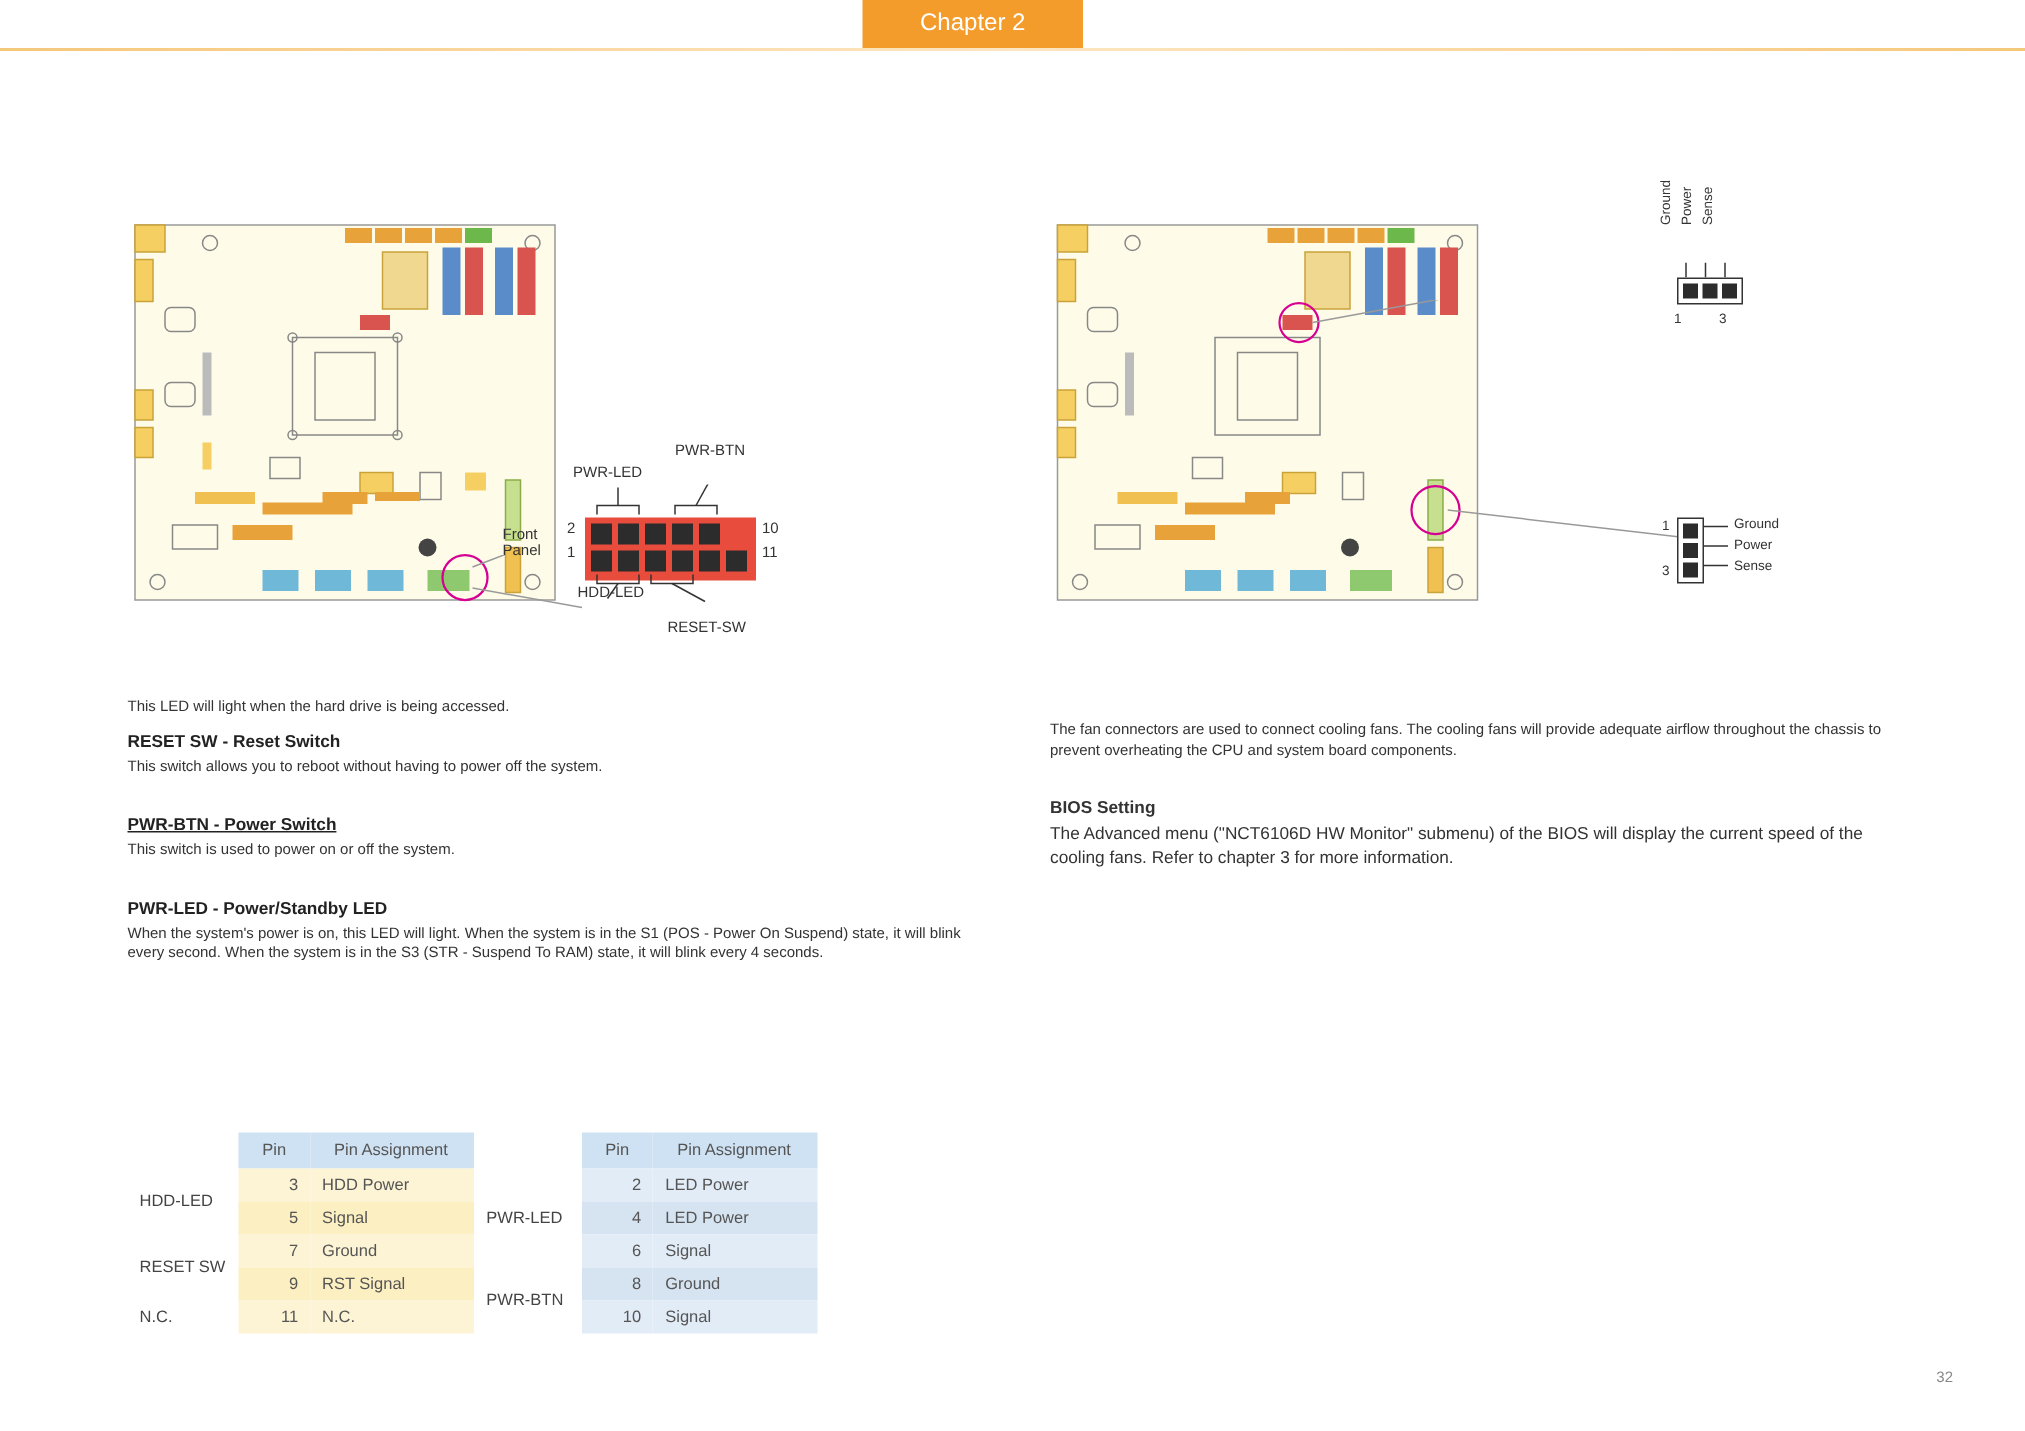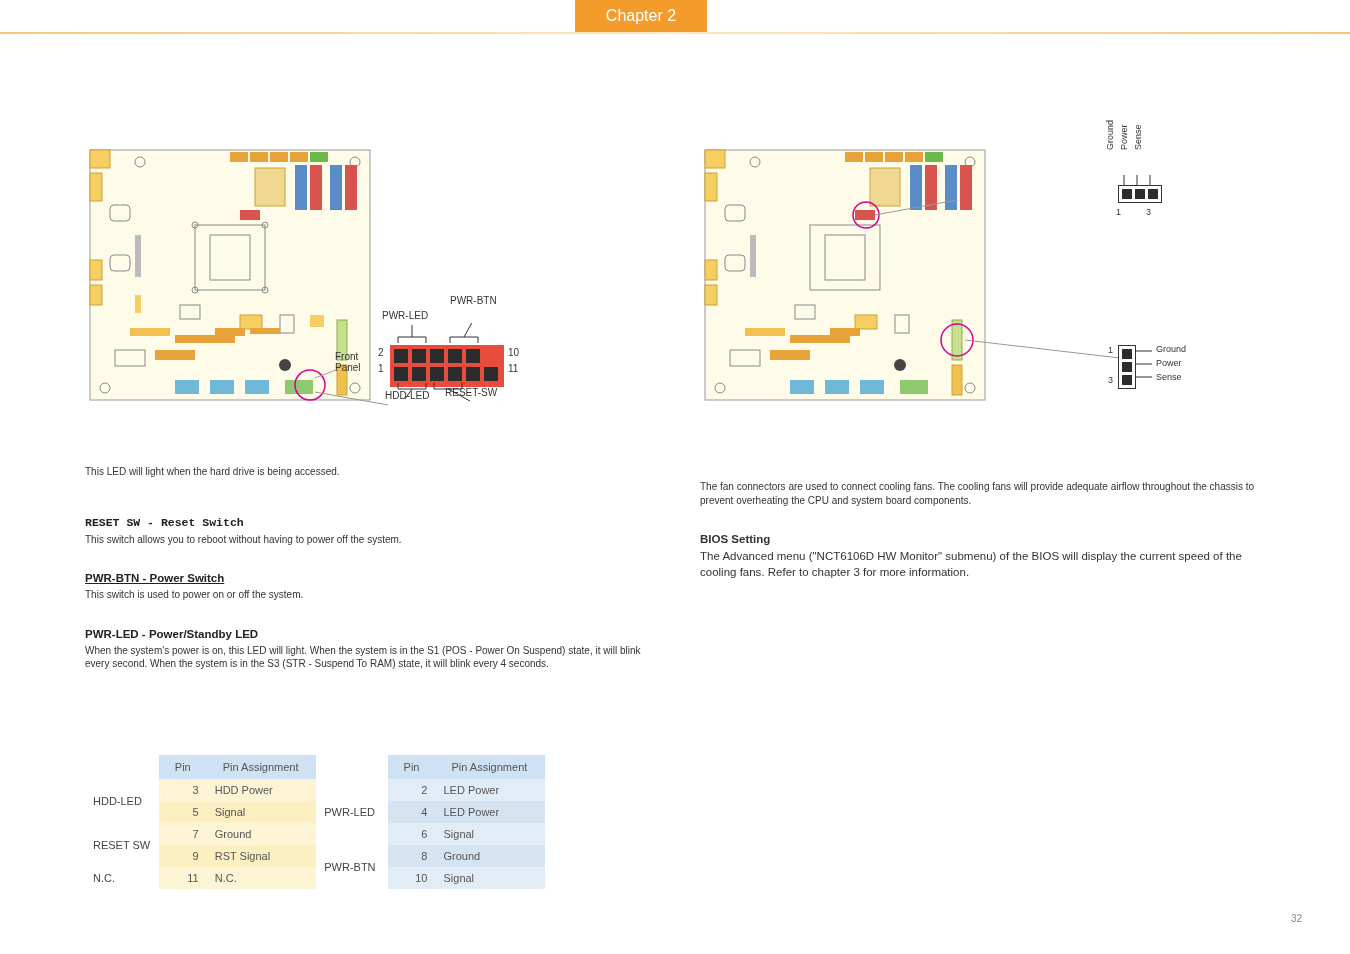--- a/index.html
+++ b/index.html
@@ -1,21 +1,21 @@
 <!DOCTYPE html>
 <html><head>
 <meta charset="utf-8">
 <style>
   * { box-sizing: border-box; margin: 0; padding: 0; }
   html, body { width: 1350px; height: 954px; font-family: Arial, Helvetica, sans-serif; background: #ffffff; color: #333; overflow: hidden; }
   .page { position: relative; width: 1350px; height: 954px; }
 
   
   .header-bar { position: absolute; top: 0; left: 0; right: 0; height: 44px; }
-  .header-tab { position: absolute; top: 0; left: 575px; width: 132px; height: 32px; background: #f39c2c; color: #fff; text-align: center; font-size: 16px; line-height: 32px; font-family: Arial, sans-serif; }
+  .header-tab { position: absolute; top: 0; left: 575px; width: 147px; height: 32px; background: #f39c2c; color: #fff; text-align: center; font-size: 16px; line-height: 32px; font-family: Arial, sans-serif; }
   .header-line { position: absolute; top: 32px; left: 0; right: 0; height: 2px; background: linear-gradient(to right, #f5c77a, #ffe6c2, #f5c77a); }
 
   
   .col-left { position: absolute; left: 85px; top: 140px; width: 560px; }
   .col-right { position: absolute; left: 700px; top: 140px; width: 560px; }
 
   
   .sec-h { font-size: 11.5px; font-weight: bold; color: #222; margin-top: 18px; margin-bottom: 4px; }
   .sec-p { font-size: 10px; color: #333; line-height: 1.35; }
   .note-h { font-size: 11.5px; font-weight: bold; margin-top: 26px; margin-bottom: 4px; }
@@ -154,39 +154,39 @@
           <div class="fp-pin"></div>
           <div class="fp-pin"></div>
       </div>
       <div class="fp-side" style="left:-12px; top:2px;">2</div>
       <div class="fp-side" style="left:-12px; top:18px;">1</div>
       <div class="fp-side" style="left:118px; top:2px;">10</div>
       <div class="fp-side" style="left:118px; top:18px;">11</div>
 
       <div class="fp-side" style="left:60px; top:-50px;">PWR-BTN</div>
       <div class="fp-side" style="left:-8px; top:-35px;">PWR-LED</div>
-      <div class="fp-side" style="left:55px; top:42px;">RESET-SW</div>
+      <div class="fp-side" style="left:55px; top:68px;">RESET-SW</div>
       <div class="fp-side" style="left:-5px; top:45px;">HDD-LED</div>
 
       <svg style="position:absolute; left:0; top:-22px; width:118px; height:22px;">
         <path d="M8 20 v-6 h28 v6 M60 20 v-6 h28 v6" fill="none" stroke="#333"></path>
         <line x1="22" y1="14" x2="22" y2="2" stroke="#333"></line>
         <line x1="74" y1="14" x2="90" y2="-15" stroke="#333"></line>
       </svg>
       <svg style="position:absolute; left:0; top:36px; width:118px; height:22px;">
         <path d="M8 2 v6 h28 v-6 M44 2 v6 h28 v-6" fill="none" stroke="#333"></path>
         <line x1="22" y1="8" x2="15" y2="18" stroke="#333"></line>
         <line x1="58" y1="8" x2="80" y2="20" stroke="#333"></line>
       </svg>
     </div>
 
     <div style="margin-top:55px;">
       <div class="sec-p">This LED will light when the hard drive is being accessed.</div>
 
-      <div class="sec-h" style="margin-top:37px;font-family:Liberation Mono, monospace;">RESET SW - Reset Switch</div>
+      <div class="sec-h" style="margin-top:10px;">RESET SW - Reset Switch</div>
       <div class="sec-p">This switch allows you to reboot without having to power off the system.</div>
 
       <div class="sec-h" style="margin-top:26px;text-decoration:underline;">PWR-BTN - Power Switch</div>
       <div class="sec-p">This switch is used to power on or off the system.</div>
 
       <div class="sec-h" style="margin-top:26px;">PWR-LED - Power/Standby LED</div>
       <div class="sec-p">When the system's power is on, this LED will light. When the system is in the S1 (POS - Power On Suspend) state, it will blink every second. When the system is in the S3 (STR - Suspend To RAM) state, it will blink every 4 seconds.</div>
     </div>
   </div>
 

